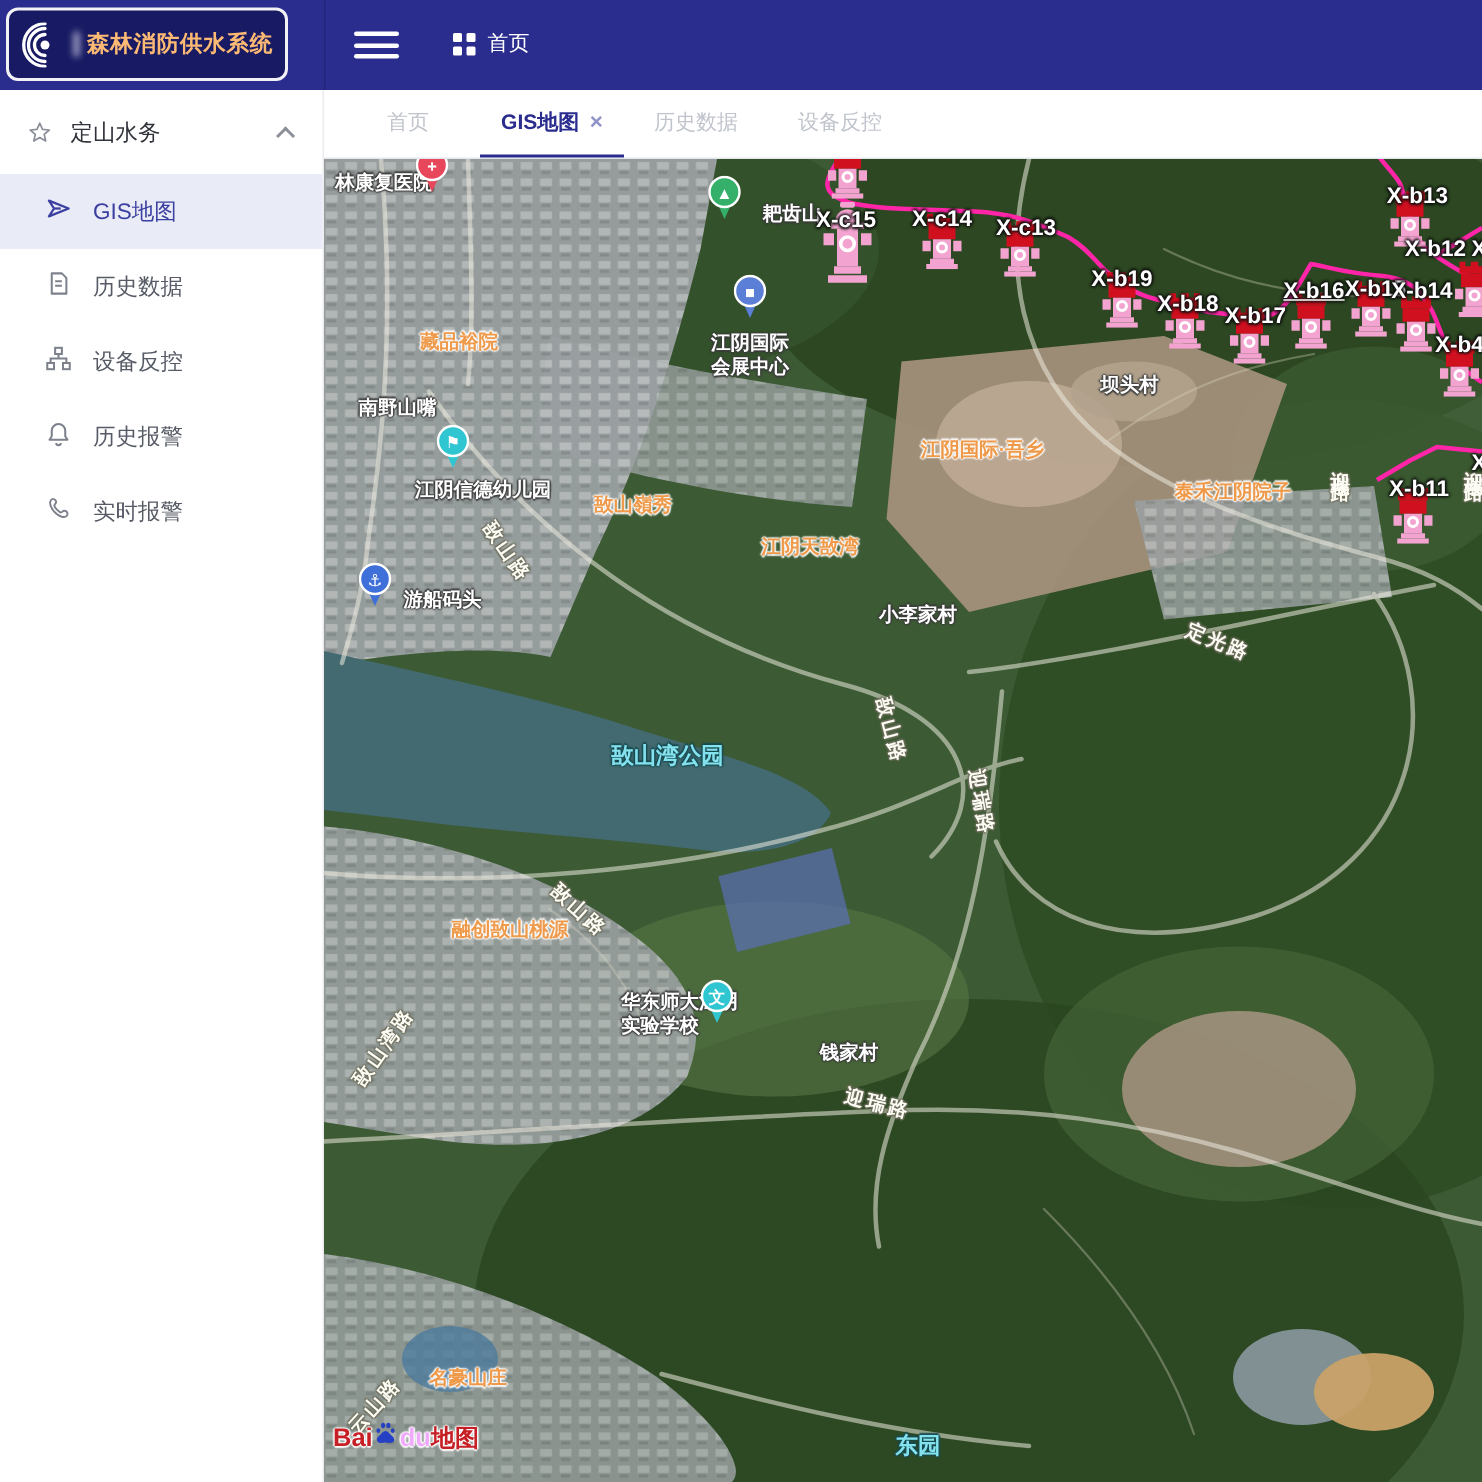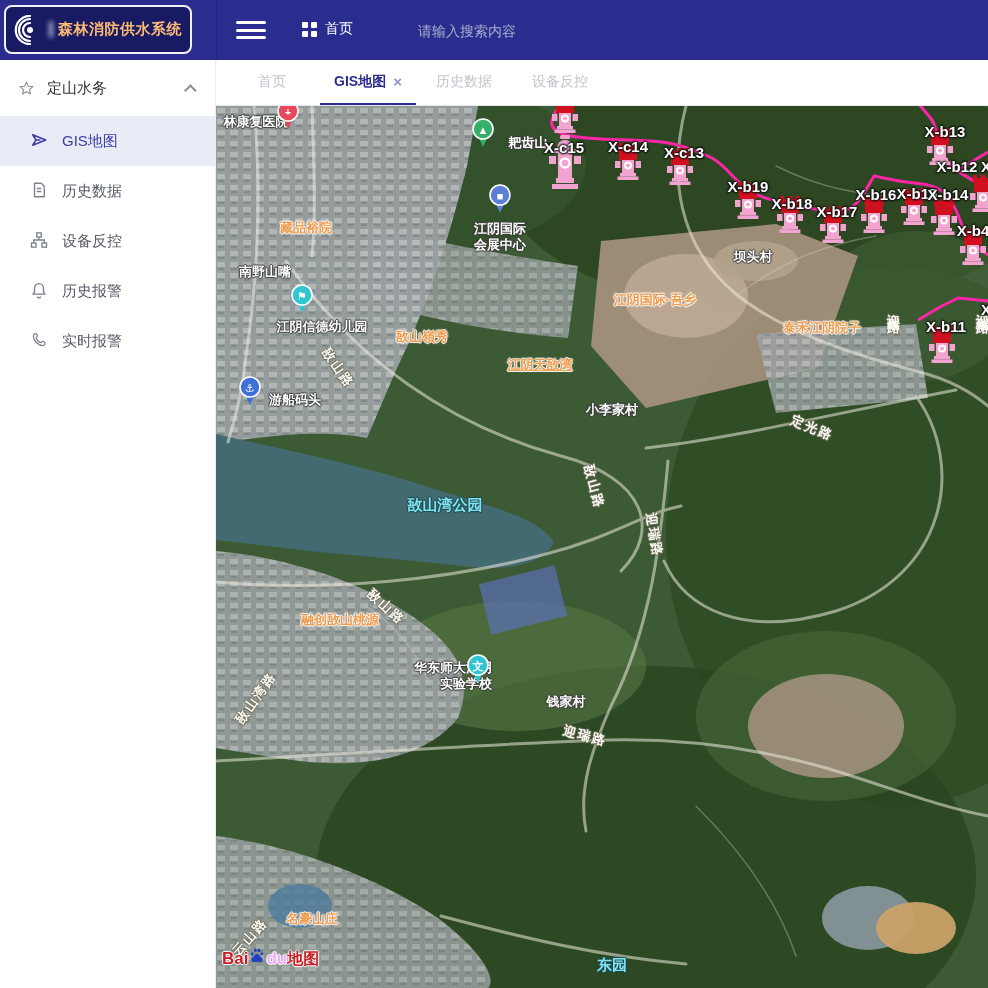--- a/index.html
+++ b/index.html
@@ -49,21 +49,21 @@
   .tab.active { color:#2b2d8e; border-bottom-color:#2b2d8e; font-weight:bold; }
   .tab-close { font-size:15px; color:#8f93c9; line-height:1; }
 
   
   .map { position:absolute; left:216px; top:106px; width:772px; height:882px; overflow:hidden;
     background:#3c5a34; cursor:grab; z-index:10; }
   .map svg.base, .map svg.pipes { position:absolute; left:0; top:0; }
   .map svg.pipes { pointer-events:none; }
 
   .mlabel { position:absolute; transform:translate(-50%,-50%); white-space:nowrap;
-    font-size:13px; font-weight:bold; pointer-events:none; line-height:1.25; text-align:right; }
+    font-size:13px; font-weight:bold; pointer-events:none; line-height:1.25; text-align:left; }
   .mlabel.white { color:#fff;
     text-shadow:1px 0 1px #3c3c3c,-1px 0 1px #3c3c3c,0 1px 1px #3c3c3c,0 -1px 1px #3c3c3c; }
   .mlabel.orange { color:#ef9a4b;
     text-shadow:1px 0 1px #fff,-1px 0 1px #fff,0 1px 1px #fff,0 -1px 1px #fff; }
   .mlabel.teal { color:#84e2ef; font-size:15px;
     text-shadow:1px 0 1px #174b52,-1px 0 1px #174b52,0 1px 1px #174b52,0 -1px 1px #174b52; }
   .rlabel { position:absolute; transform:translate(-50%,-50%); white-space:nowrap;
     color:#fdfdf6; font-size:13px; font-weight:bold; letter-spacing:2px; pointer-events:none;
     text-shadow:1px 0 1px #70705e,-1px 0 1px #70705e,0 1px 1px #70705e,0 -1px 1px #70705e; }
   .rlabel.vert { writing-mode:vertical-rl; letter-spacing:4px; }
@@ -106,21 +106,20 @@
     </div>
   <div class="home-nav">
     <span class="grid-ic">
         <i></i>
         <i></i>
         <i></i>
         <i></i>
       </span>
     <span>首页</span>
   </div>
-  <input class="search-box" placeholder="请输入搜索内容" style="">
 </div>
 
 <div class="sidebar">
   <div class="sb-group">
     <svg width="17" height="17" viewBox="0 0 24 24">
       <path d="M12 3 l2.6 5.8 6.4 .6 -4.8 4.2 1.4 6.2 -5.6 -3.3 -5.6 3.3 1.4 -6.2 -4.8 -4.2 6.4 -.6 z" fill="none" stroke="#8b8f98" stroke-width="1.6" stroke-linejoin="round"></path>
     </svg>
     <span>定山水务</span>
     <span class="chev"></span>
   </div>
@@ -250,21 +249,21 @@
       <div class="mlabel white" style="left: 40px; top: 16px;">林康复医院</div>
       <div class="mlabel white" style="left: 312px; top: 37px;">耙齿山</div>
       <div class="mlabel orange" style="left: 90px; top: 122px;">藏品裕院</div>
       <div class="mlabel white" style="left: 284px; top: 131px;">
         <div>江阴国际</div>
         <div>会展中心</div>
       </div>
       <div class="mlabel white" style="left: 49px; top: 166px;">南野山嘴</div>
       <div class="mlabel white" style="left: 106px; top: 221px;">江阴信德幼儿园</div>
       <div class="mlabel orange" style="left: 194px; top: 231px; margin-left: 12px;">敔山嶺秀</div>
-      <div class="mlabel orange" style="left: 324px; top: 259px; text-decoration: underline;">江阴天敔湾</div>
+      <div class="mlabel orange" style="left: 324px; top: 259px;">江阴天敔湾</div>
       <div class="mlabel white" style="left: 79px; top: 294px;">游船码头</div>
       <div class="mlabel orange" style="left: 439px; top: 194px;">江阴国际·吾乡</div>
       <div class="mlabel white" style="left: 537px; top: 151px;">坝头村</div>
       <div class="mlabel orange" style="left: 606px; top: 222px;">泰禾江阴院子</div>
       <div class="mlabel white" style="left: 396px; top: 304px;">小李家村</div>
       <div class="mlabel teal" style="left: 229px; top: 399px;">敔山湾公园</div>
       <div class="mlabel orange" style="left: 124px; top: 514px;">融创敔山桃源</div>
       <div class="mlabel white" style="left: 237px; top: 570px;">
         <div>华东师大江阴</div>
         <div>实验学校</div>
@@ -382,21 +381,21 @@
       <div class="dev" style="left: 658px; top: 108px;"><svg width="30" height="42" viewBox="0 0 30 42">
           <path d="M5 13 V5 h4 v3 h3.5 V5 h5 v3 H21 V5 h4 v8 z" fill="#d00f1f"></path>
           <rect x="6" y="13" width="18" height="9" fill="#d00f1f"></rect>
           <rect x="2" y="23" width="5.5" height="7" fill="#f2a3cf"></rect>
           <rect x="22.5" y="23" width="5.5" height="7" fill="#f2a3cf"></rect>
           <rect x="9" y="22" width="12" height="13" fill="#f2a3cf"></rect>
           <circle cx="15" cy="27.5" r="3" fill="none" stroke="#fff" stroke-width="2"></circle>
           <rect x="7" y="35" width="16" height="3.5" fill="#f2a3cf"></rect>
           <rect x="4.5" y="38.5" width="21" height="3.5" fill="#f2a3cf"></rect>
         </svg></div>
-      <div class="devlabel" style="left: 660px; top: 88px;">X-b16</div>
+      <div class="devlabel" style="left: 660px; top: 88px; text-decoration: underline;">X-b16</div>
       <div class="dev" style="left: 698px; top: 100px;"><svg width="30" height="42" viewBox="0 0 30 42">
           <path d="M5 13 V5 h4 v3 h3.5 V5 h5 v3 H21 V5 h4 v8 z" fill="#d00f1f"></path>
           <rect x="6" y="13" width="18" height="9" fill="#d00f1f"></rect>
           <rect x="2" y="23" width="5.5" height="7" fill="#f2a3cf"></rect>
           <rect x="22.5" y="23" width="5.5" height="7" fill="#f2a3cf"></rect>
           <rect x="9" y="22" width="12" height="13" fill="#f2a3cf"></rect>
           <circle cx="15" cy="27.5" r="3" fill="none" stroke="#fff" stroke-width="2"></circle>
           <rect x="7" y="35" width="16" height="3.5" fill="#f2a3cf"></rect>
           <rect x="4.5" y="38.5" width="21" height="3.5" fill="#f2a3cf"></rect>
         </svg></div>

